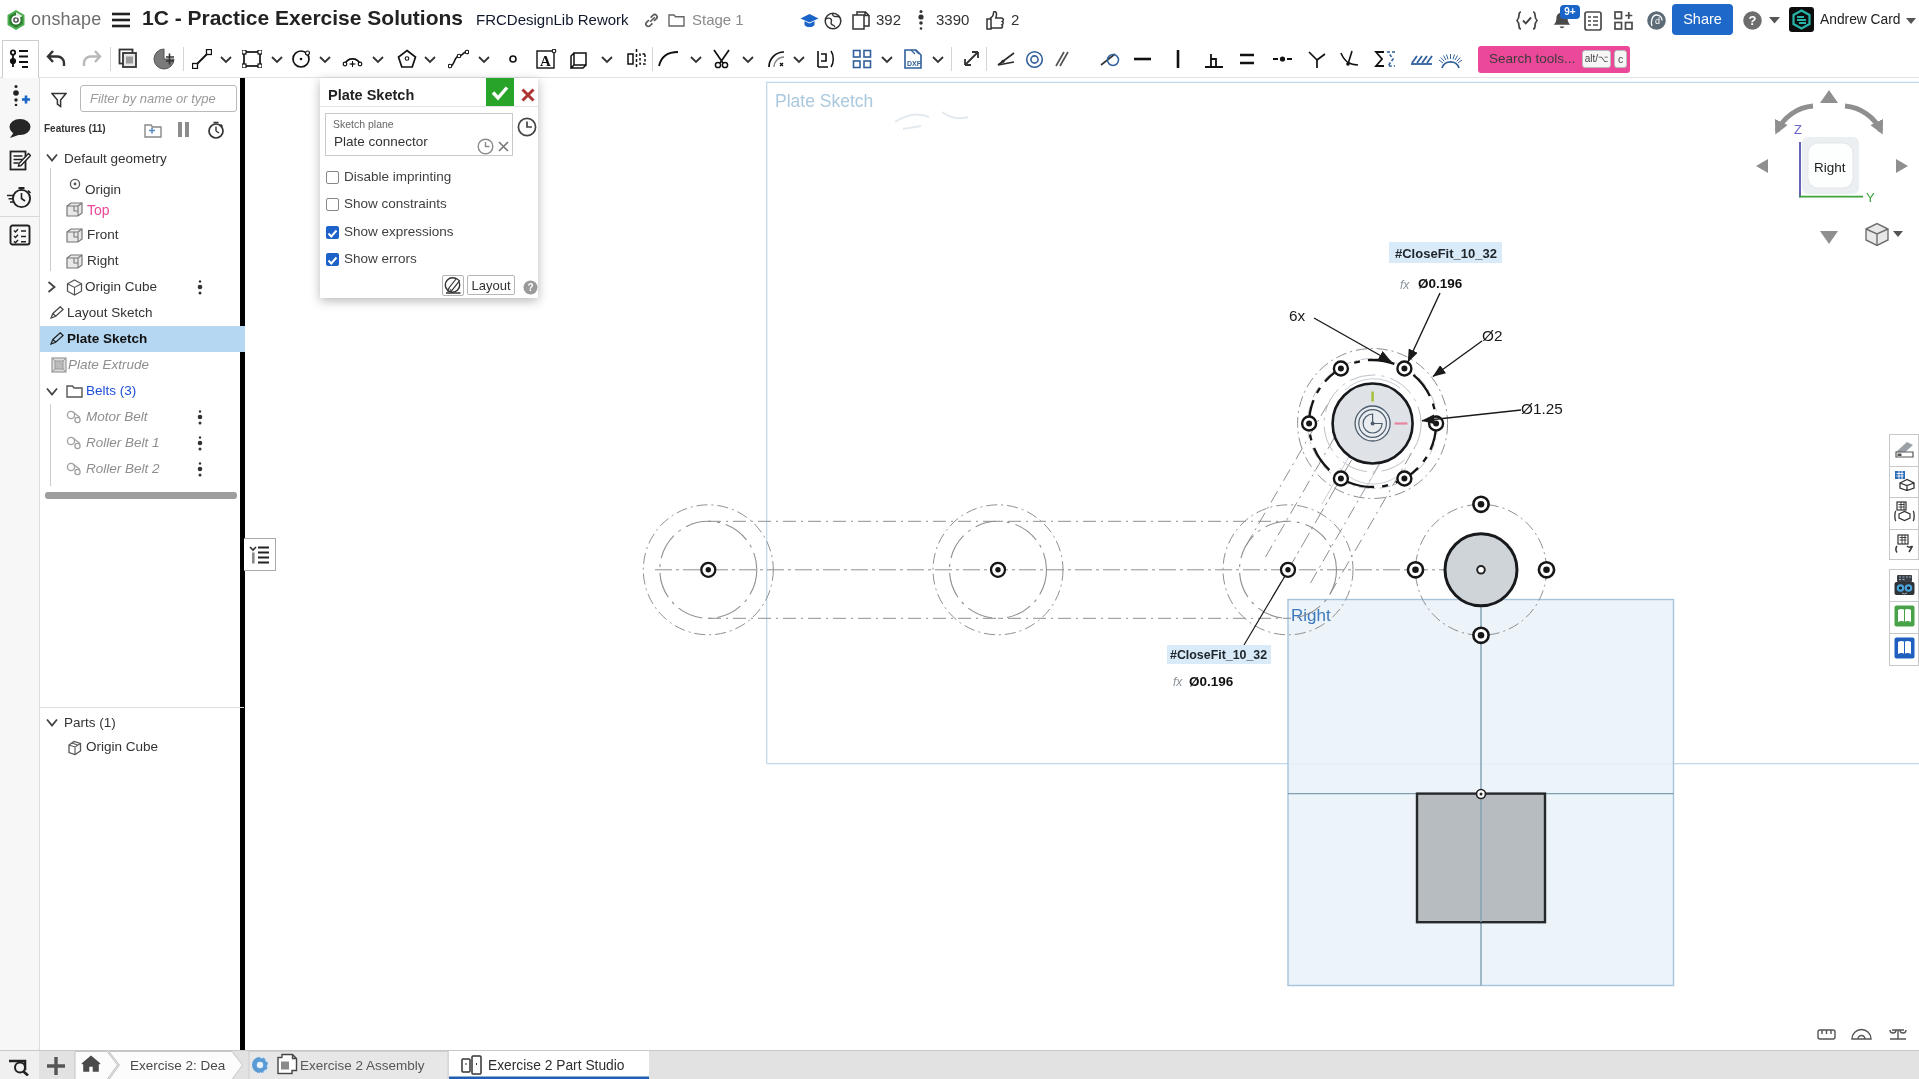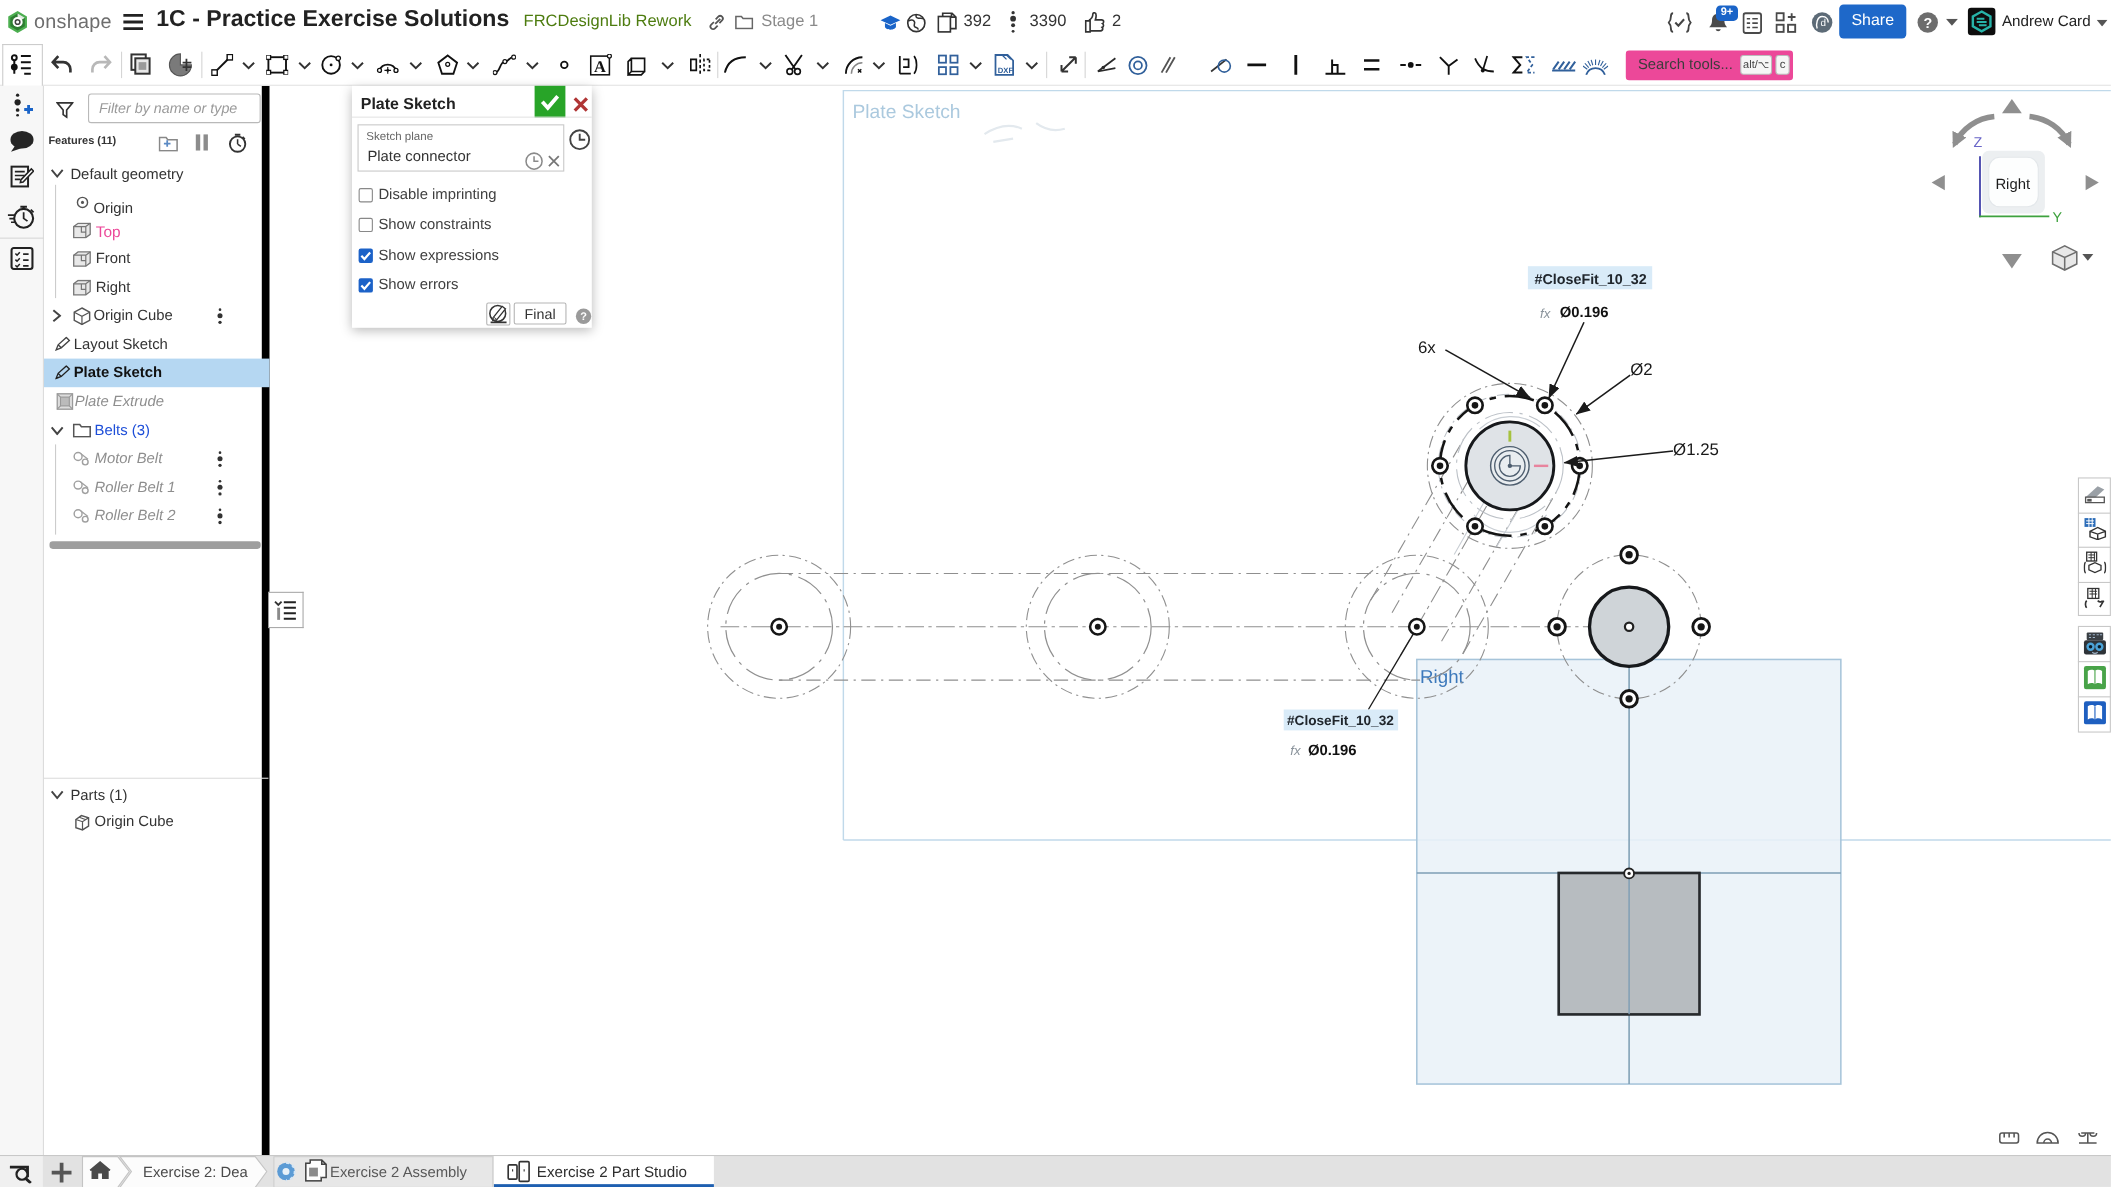--- a/index.html
+++ b/index.html
@@ -4,21 +4,21 @@
 <style>
 * { margin:0; padding:0; box-sizing:border-box; }
 html,body { width:1919px; height:1079px; overflow:hidden; background:#fff;
   font-family:"Liberation Sans", sans-serif; }
 .abs { position:absolute; }
 #root { position:relative; width:1919px; height:1079px; }
 
 #header { position:absolute; left:0; top:0; width:1919px; height:40px; background:#fff;padding-left:30px; }
 #toolbar { position:absolute; left:0; top:40px; width:1919px; height:38px; background:#fff; border-bottom:1px solid #e3e3e3; z-index:2; }
 #leftstrip { position:absolute; left:0; top:40px; width:40px; height:1010px; background:#f7f7f7; border-right:1px solid #dcdcdc; }
-#fpanel { position:absolute; left:40px; top:78px; width:205px; height:972px; background:#fff; border-right:7px solid #000000; }
+#fpanel { position:absolute; left:40px; top:78px; width:205px; height:972px; background:#fff; border-right:5px solid #000000; }
 #canvas { position:absolute; left:245px; top:78px; width:1674px; height:972px; background:#fff; }
 #footer { position:absolute; left:0; top:1050px; width:1919px; height:29px; background:#e2e2e2; border-top:1px solid #c8c8c8; }
 .icon { position:absolute; }
 .tx { position:absolute; white-space:nowrap; }
 </style>
 </head>
 <body>
 <div id="root">
   <div id="canvas">
   <svg width="1674" height="972" viewBox="245 78 1674 972" font-family="Liberation Sans, sans-serif">
@@ -188,21 +188,21 @@
     </svg>
     <div class="tx" style="left:31px;top:9px;font-size:18px;color:#6d6d6d;letter-spacing:0.2px">onshape</div>
     <svg class="icon" style="left:112px;top:12px" width="18" height="16" viewBox="0 0 18 16">
       <g stroke="#222" stroke-width="2.6">
           <line x1="0" y1="2" x2="18" y2="2"></line>
           <line x1="0" y1="8" x2="18" y2="8"></line>
           <line x1="0" y1="14" x2="18" y2="14"></line>
         </g>
     </svg>
     <div class="tx" style="left:142px;top:6px;font-size:21px;font-weight:bold;color:#222">1C - Practice Exercise Solutions</div>
-    <div class="tx" style="left:476px;top:11px;font-size:15px;color:#4d7c0f">FRCDesignLib Rework</div>
+    <div class="tx" style="left:476px;top:11px;font-size:15px;color:#0f172a">FRCDesignLib Rework</div>
     <svg class="icon" style="left:644px;top:13px" width="15" height="15" viewBox="0 0 15 15">
       <g stroke="#555" stroke-width="1.6" fill="none">
           <path d="M6.2 8.8 L10.8 4.2 M5 7 l-2.4 2.4 a2.4 2.4 0 0 0 3.4 3.4 L8.4 10.4 M10 8 l2.4 -2.4 a2.4 2.4 0 0 0 -3.4 -3.4 L6.6 4.6"></path>
         </g>
     </svg>
     <svg class="icon" style="left:668px;top:13px" width="17" height="14" viewBox="0 0 17 14">
       <path d="M1 2 h5 l1.5 1.8 H16 V13 H1 Z" fill="none" stroke="#666" stroke-width="1.4"></path>
     </svg>
     <div class="tx" style="left:692px;top:11px;font-size:15px;color:#8a8a8a">Stage 1</div>
     <svg class="icon" style="left:800px;top:13px" width="19" height="16" viewBox="0 0 19 16">
@@ -712,21 +712,21 @@
     </div>
     <div class="tx" style="left:24px;top:173px;font-size:13.5px;color:#3f3f3f">Show errors</div>
     <div class="abs" style="left:122px;top:197px;width:22px;height:21px;border:1px solid #b5b5b5;border-radius:2px;background:#fff">
       <svg width="20" height="19" viewBox="0 0 20 19">
         <circle cx="9.5" cy="9" r="7.2" fill="none" stroke="#333" stroke-width="1.4"></circle>
         <path d="M5.5 12.5 L13.5 2.5 L16.5 4.8 L8.5 14.8 Z" fill="#fff" stroke="#333" stroke-width="1.2"></path>
         <path d="M5.5 12.5 L5 15.3 L8.5 14.8" fill="#fff" stroke="#333" stroke-width="1.2"></path>
         <path d="M3 17 L17.5 17" stroke="#333" stroke-width="1.5"></path>
       </svg>
     </div>
-    <div class="abs" style="left:147px;top:197px;width:48px;height:20px;border:1px solid #b5b5b5;border-radius:2px;background:#fff;font-size:13px;color:#333;text-align:center;line-height:19px">Final</div>
+    <div class="abs" style="left:147px;top:197px;width:48px;height:20px;border:1px solid #b5b5b5;border-radius:2px;background:#fff;font-size:13px;color:#333;text-align:center;line-height:19px">Layout</div>
     <svg class="icon" style="left:203px;top:202px" width="15" height="15" viewBox="0 0 15 15">
       <circle cx="7.5" cy="7.5" r="7" fill="#9a9a9a"></circle>
       <text x="4.6" y="11.3" font-size="10" font-weight="bold" fill="#fff" font-family="Liberation Sans">?</text>
     </svg>
   </div>
   <div id="righttools">
     <div class="abs" style="left:1889px;top:434px;width:30px;height:126px;background:#fff;border:1px solid #c8c8c8"></div>
     <div class="abs" style="left:1889px;top:465.5px;width:30px;height:1px;background:#c8c8c8"></div>
     <div class="abs" style="left:1889px;top:497px;width:30px;height:1px;background:#c8c8c8"></div>
     <div class="abs" style="left:1889px;top:528.5px;width:30px;height:1px;background:#c8c8c8"></div>

